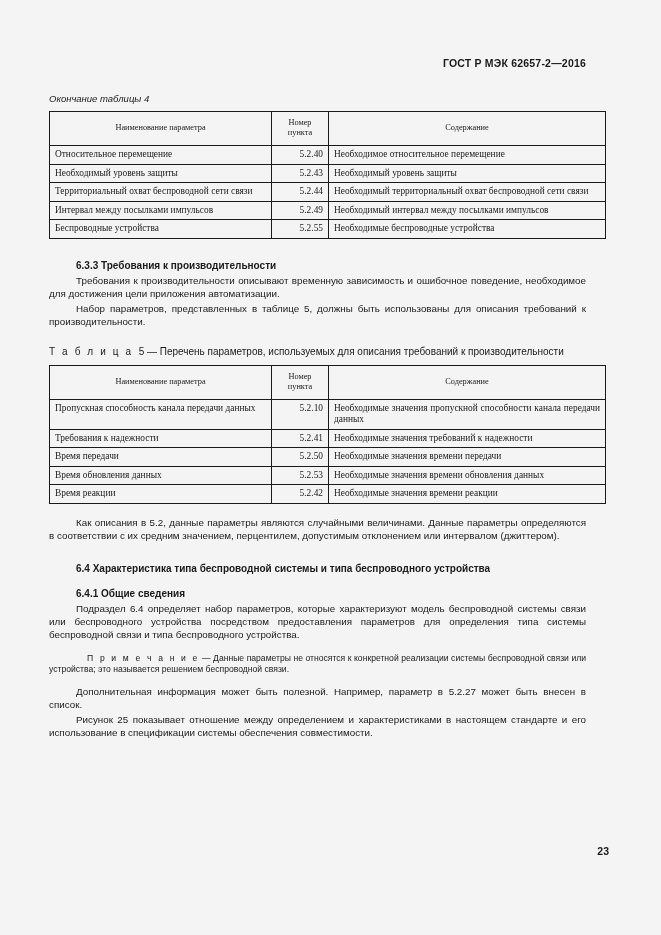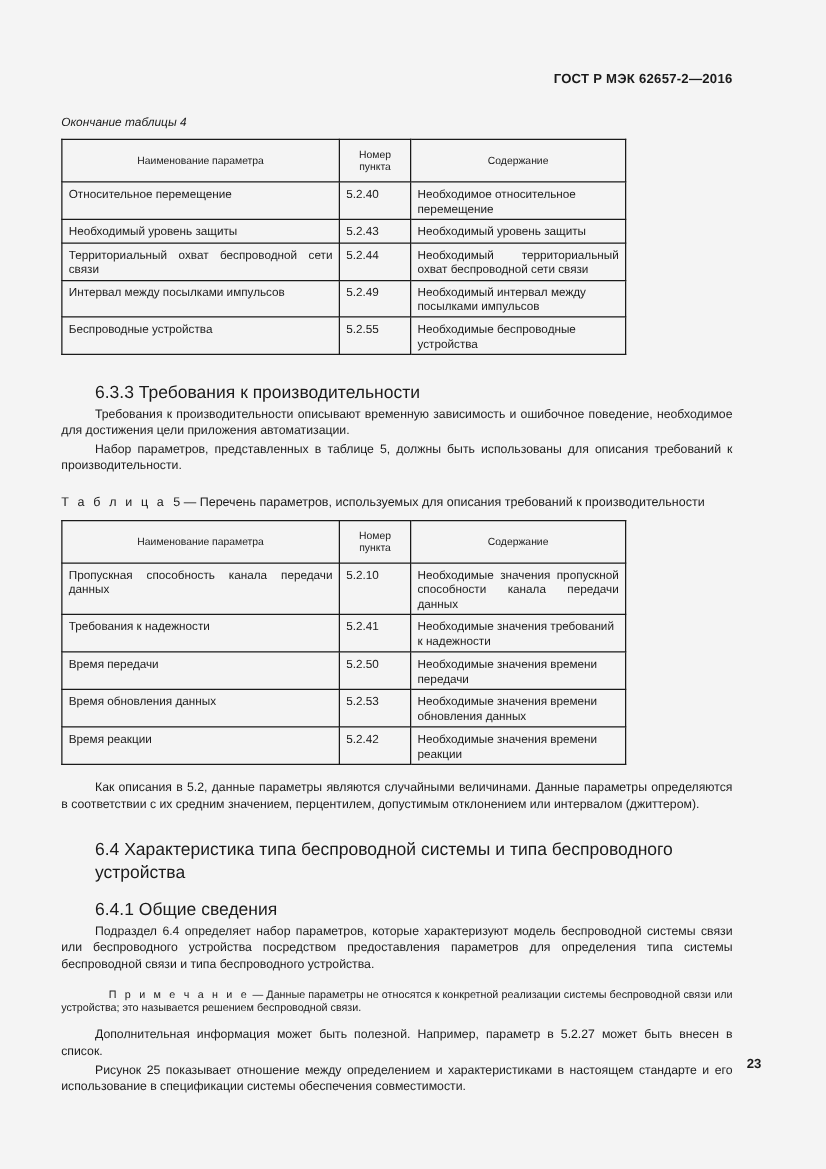--- a/index.html
+++ b/index.html
@@ -51,52 +51,53 @@
     margin: 0 0 7px 0;
     line-height: 1.3;
   }
   .table-caption .tbl-word {
     letter-spacing: 2.1px;
   }
 
   
   table.gost {
     border-collapse: collapse;
-    width: 452px;
+    width: 557px;
     table-layout: fixed;
     margin: 0 0 0 0;
+    font-family: Liberation Serif, serif;
   }
   table.gost th,
   table.gost td {
     border: 1px solid #1a1a1a;
     vertical-align: top;
     padding: 3px 5px 3px 5px;
     line-height: 1.22;
   }
   table.gost th {
     font-size: 8.3px;
     font-weight: normal;
     text-align: center;
     padding: 6px 4px 7px 4px;
     vertical-align: middle;
   }
   table.gost td {
     font-size: 9.4px;
   }
   td.c-name { width: 213px; }
-  td.c-num  { width: 48px; text-align: left; }
+  td.c-num  { width: 48px; text-align: right; }
   td.c-desc { }
   th.c-name { width: 213px; }
   th.c-num  { width: 48px; }
   .just { text-align: justify; text-align-last: left; }
 
   
   h3.sec {
-    font-size: 14px;
-    font-weight: normal;
+    font-size: 10px;
+    font-weight: bold;
     margin: 20px 0 0 0;
     padding-left: 27px;
     line-height: 1.3;
   }
   h3.sec.sub { margin-top: 12px; }
 
   
   p.body {
     font-size: 9.8px;
     line-height: 1.33;

